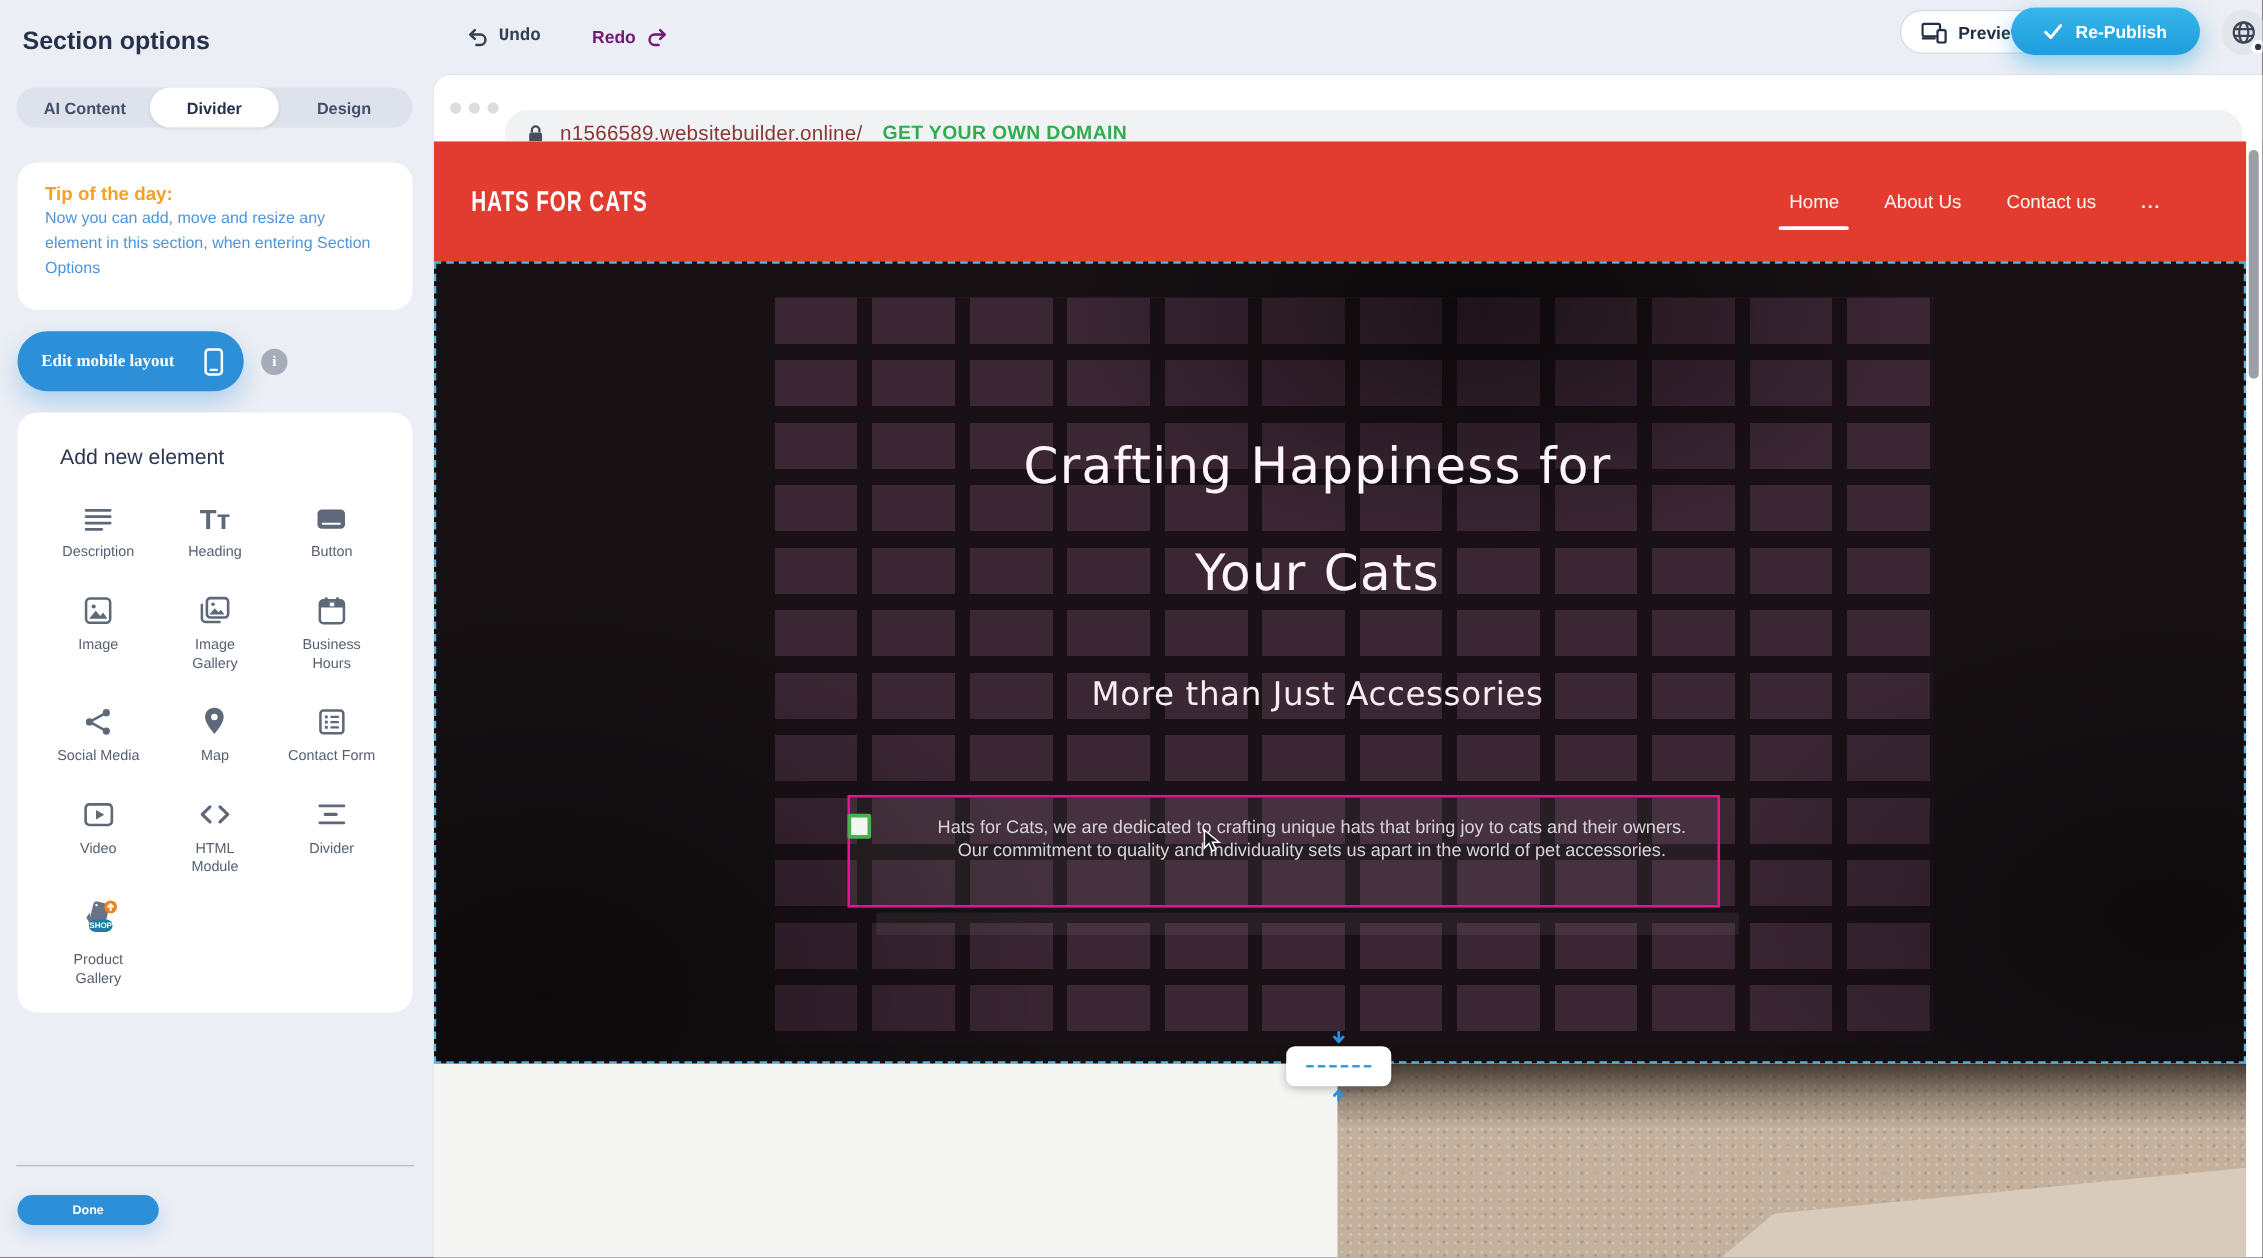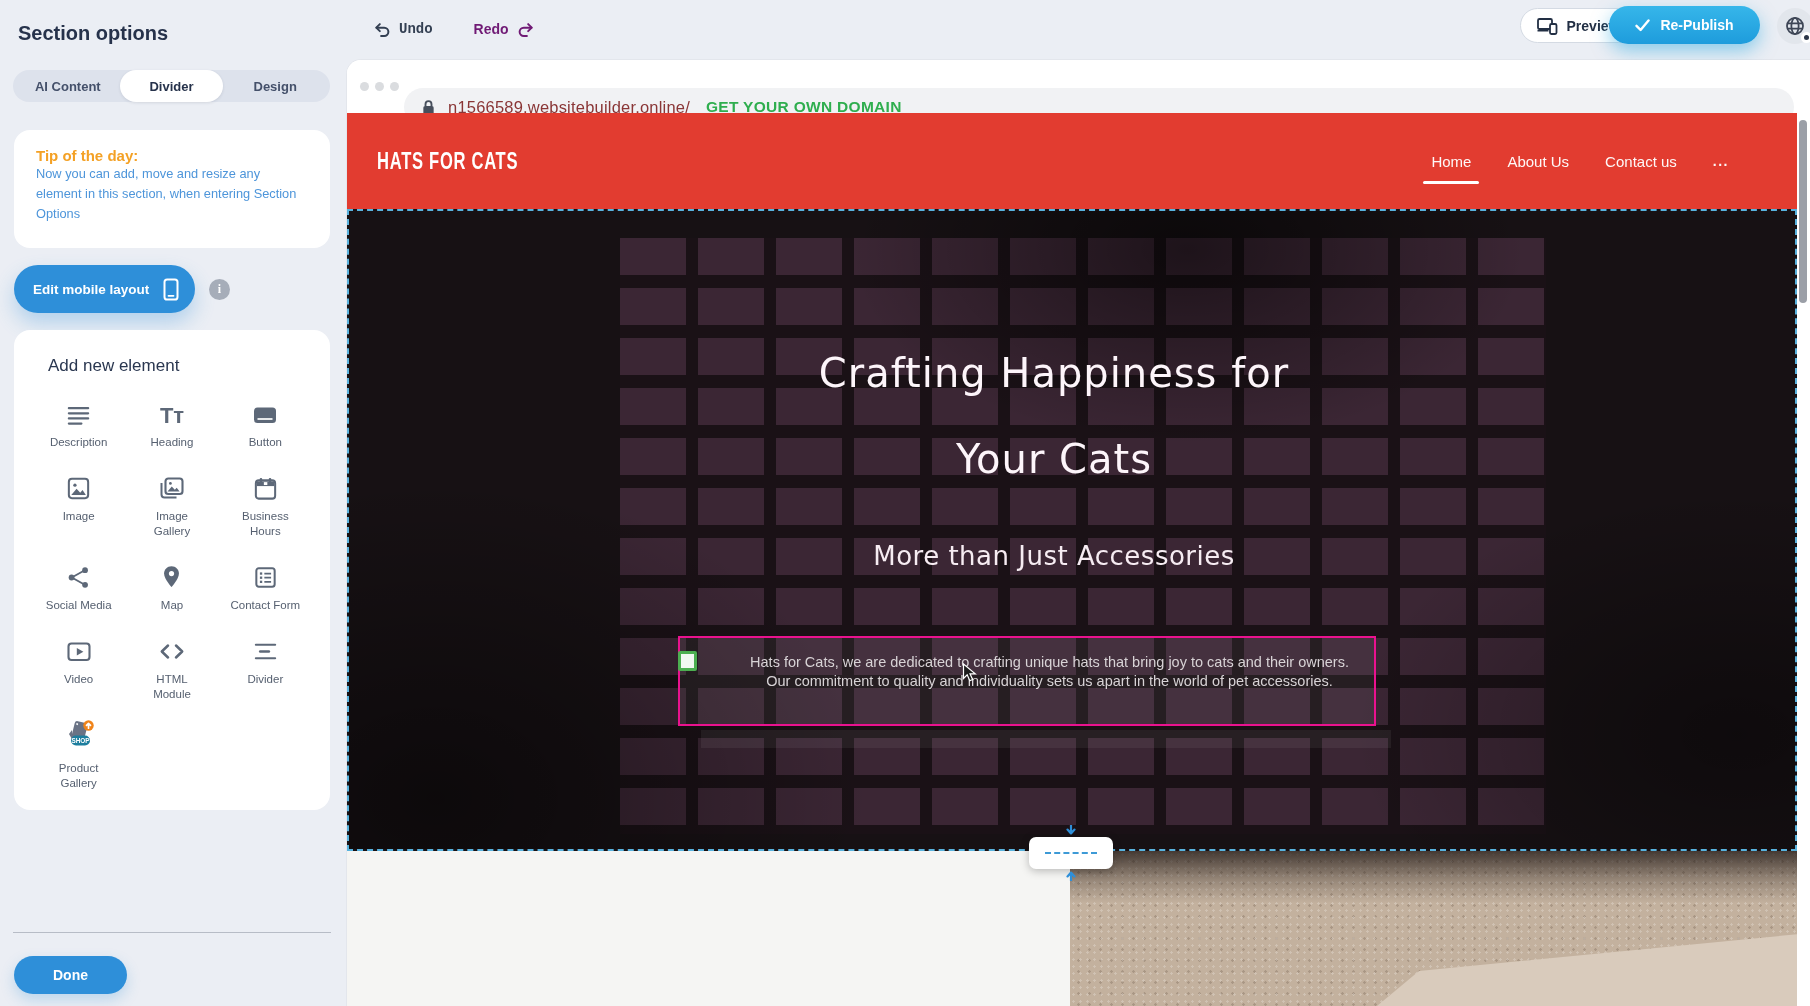--- a/index.html
+++ b/index.html
@@ -21,30 +21,30 @@
 
   
   .sidebar { position:absolute; left:0; top:0; width:347px; height:1006px; }
   .tabs { position:absolute; left:13px; top:70px; width:317px; height:32px; background:#dde2ec; border-radius:16px; display:flex; align-items:center; padding:3px; }
   .tab { flex:1; height:26px; display:flex; align-items:center; justify-content:center; font-size:13px; font-weight:bold; color:#44506a; border-radius:14px; cursor:pointer; }
   .tab.active { background:#fff; color:#26324b; height:32px; margin:-3px 0; border-radius:16px; box-shadow:0 1px 3px rgba(40,50,70,.12); }
   .tip-card { position:absolute; left:14px; top:130px; width:316px; height:118px; background:#fff; border-radius:16px; padding:17px 22px; }
   .tip-title { color:#f4a125; font-size:15px; font-weight:bold; }
   .tip-body { color:#4d95da; font-size:12.8px; line-height:1.55; }
   .mobile-row { position:absolute; left:14px; top:265px; display:flex; align-items:center; gap:14px; }
-  .edit-mobile-btn { width:181px; height:48px; background:#2e8fd9; border:none; border-radius:24px; box-shadow:0 10px 20px rgba(46,143,217,.3); display:flex; align-items:center; justify-content:space-between; padding:0 16px 0 19px; color:#fff; font-size:13.5px; font-weight:bold; font-family:Liberation Sans, sans-serif; cursor:pointer; }
+  .edit-mobile-btn { width:181px; height:48px; background:#2e8fd9; border:none; border-radius:24px; box-shadow:0 10px 20px rgba(46,143,217,.3); display:flex; align-items:center; justify-content:space-between; padding:0 16px 0 19px; color:#fff; font-size:13.5px; font-weight:bold; font-family:Liberation Serif, serif; cursor:pointer; }
   .info-btn { width:21px; height:21px; border-radius:50%; background:#a6adb9; color:#fff; font-size:12px; font-weight:bold; font-family:"Liberation Serif",serif; display:flex; align-items:center; justify-content:center; cursor:pointer; }
   .add-card { position:absolute; left:14px; top:330px; width:316px; height:480px; background:#fff; border-radius:16px; padding:26px 18px 0 18px; }
   .add-title { font-size:17px; color:#2a3750; margin-left:16px; margin-bottom:20px; }
   .el-grid { display:grid; grid-template-columns:1fr 1fr 1fr; row-gap:20px; }
   .el { display:flex; flex-direction:column; align-items:center; cursor:pointer; }
   .el-icon { height:32px; display:flex; align-items:flex-end; justify-content:center; color:#5d6878; }
   .el-label { margin-top:7px; font-size:11.5px; line-height:1.3; color:#566070; text-align:center; max-width:70px; }
   .side-divider { position:absolute; left:13px; top:932px; width:318px; height:0; border-top:1px solid #b7bcc6; }
-  .done-btn { position:absolute; left:14px; top:956px; width:113px; height:38px; background:#2e8fd9; border:none; border-radius:20px; color:#fff; font-size:14px; font-weight:bold; font-family:"Liberation Sans",sans-serif; cursor:pointer; box-shadow:0 6px 14px rgba(46,143,217,.25); }
+  .done-btn { position:absolute; left:14px; top:956px; width:113px; height:24px; background:#2e8fd9; border:none; border-radius:20px; color:#fff; font-size:10px; font-weight:bold; font-family:"Liberation Sans",sans-serif; cursor:pointer; box-shadow:0 6px 14px rgba(46,143,217,.25); }
 
   
   .browser { position:absolute; left:347px; top:60px; width:1463px; height:946px; background:#fff; border-top-left-radius:14px; overflow:hidden; box-shadow:0 0 0 1px rgba(0,0,0,.03); }
   .chrome { position:absolute; top:0; left:0; right:0; height:53px; background:#fff; display:flex; align-items:center; }
   .chrome-dots { display:flex; gap:6px; margin-left:13px; }
   .chrome-dots i { width:9px; height:9px; border-radius:50%; background:#dadcdf; }
   .url-pill { position:absolute; left:57px; right:16px; top:8px; height:38px; background:#f1f2f4; border-radius:19px; display:flex; align-items:center; padding-left:17px; gap:12px;margin-top:20px; }
   .url-text { font-size:16.5px; color:#8a3636; letter-spacing:.2px; }
   .domain-cta { font-size:15.5px; font-weight:bold; color:#2fae4e; letter-spacing:.3px; margin-left:4px; cursor:pointer; }
 

